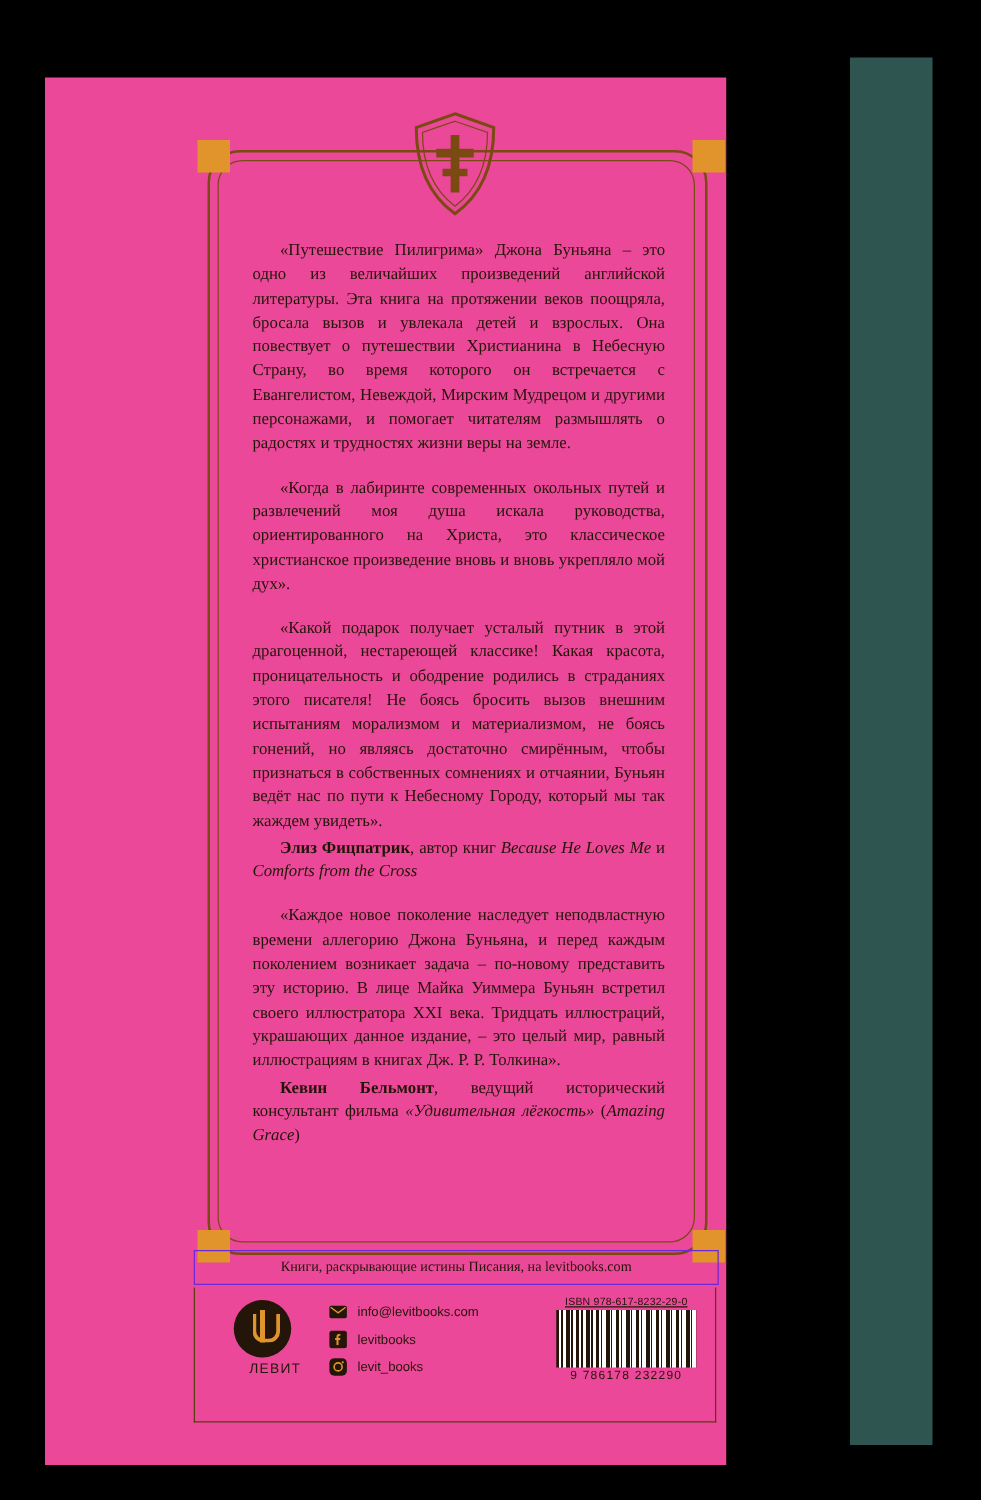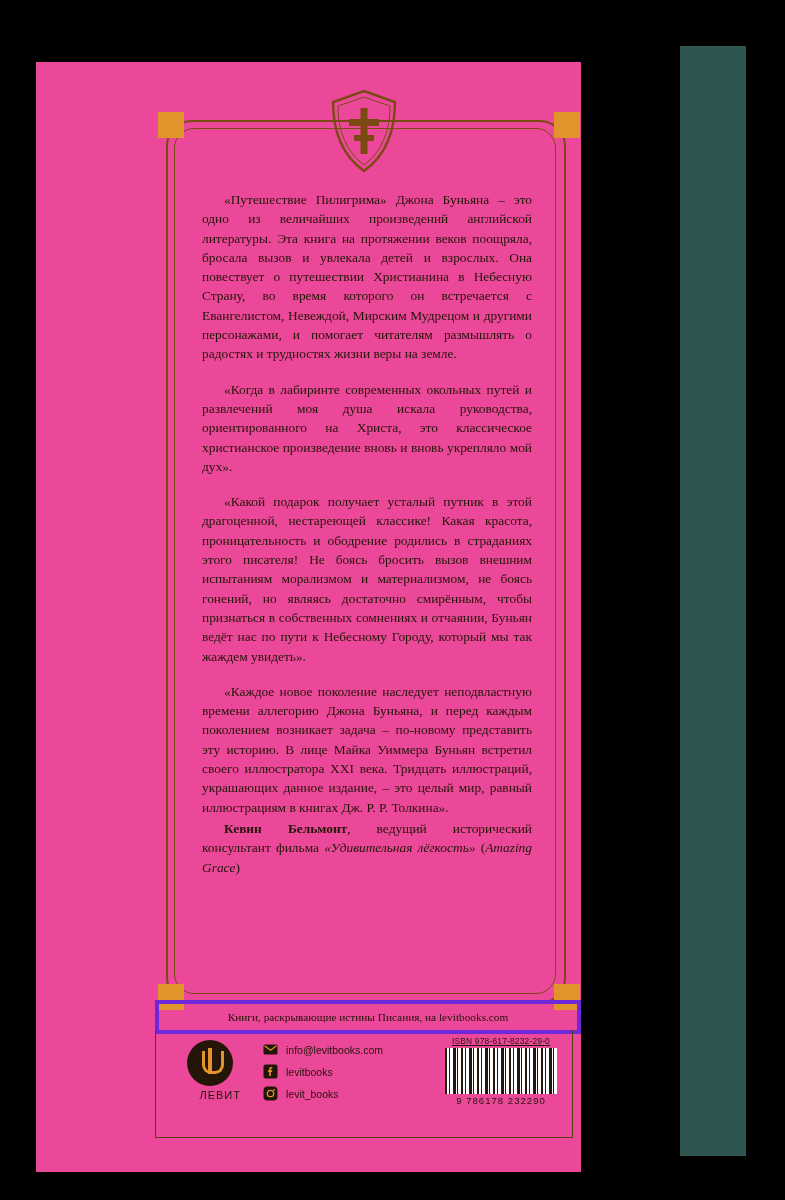--- a/index.html
+++ b/index.html
@@ -112,21 +112,21 @@
     top: 938px;
     width: 418px;
     height: 140px;
   }
   .footer-line-box {
     position: absolute;
     left: 0;
     top: 0;
     width: 418px;
     height: 26px;
-    border: 4px solid #6d28d9;
+    border: 1px solid #6d28d9;
   }
   .footer-line-box span {
     display: block;
     text-align: center;
     font-size: 11.3px;
     color: #231508;
     line-height: 26px;
   }
   .footer-body {
     position: absolute;
@@ -265,20 +265,21 @@
     <div class="notch bl"></div>
     <div class="notch br"></div>
 
     <div class="content">
 
       <p class="para">«Путешествие Пилигрима» Джона Буньяна – это одно из величайших произведений английской литературы. Эта книга на протяжении веков поощряла, бросала вызов и увлекала детей и взрослых. Она повествует о путешествии Христианина в Небесную Страну, во время которого он встречается с Евангелистом, Невеждой, Мирским Мудрецом и другими персонажами, и помогает читателям размышлять о радостях и трудностях жизни веры на земле.</p>
 
       <p class="para">«Когда в лабиринте современных окольных путей и развлечений моя душа искала руководства, ориентированного на Христа, это классическое христианское произведение вновь и вновь укрепляло мой дух».</p>
 
       <p class="para">«Какой подарок получает усталый путник в этой драгоценной, нестареющей классике! Какая красота, проницательность и ободрение родились в страданиях этого писателя! Не боясь бросить вызов внешним испытаниям морализмом и материализмом, не боясь гонений, но являясь достаточно смирённым, чтобы признаться в собственных сомнениях и отчаянии, Буньян ведёт нас по пути к Небесному Городу, который мы так жаждем увидеть».</p>
+      <p class="attrib"><b>Элиз Фицпатрик</b><span>, автор книг </span><i>Because He Loves Me</i><span> и </span><i>Comforts from the Cross</i></p>
 
       <p class="para">«Каждое новое поколение наследует неподвластную времени аллегорию Джона Буньяна, и перед каждым поколением возникает задача – по-новому представить эту историю. В лице Майка Уиммера Буньян встретил своего иллюстратора XXI века. Тридцать иллюстраций, украшающих данное издание, – это целый мир, равный иллюстрациям в книгах Дж. Р. Р. Толкина».</p>
       <p class="attrib"><b>Кевин Бельмонт</b><span>, ведущий исторический консультант фильма </span><i>«Удивительная лёгкость»</i><span> (</span><i>Amazing Grace</i><span>)</span></p>
 
     </div>
 
     <div class="footer-panel">
 
       <div class="footer-line-box">
         <span>Книги, раскрывающие истины Писания, на levitbooks.com</span>

